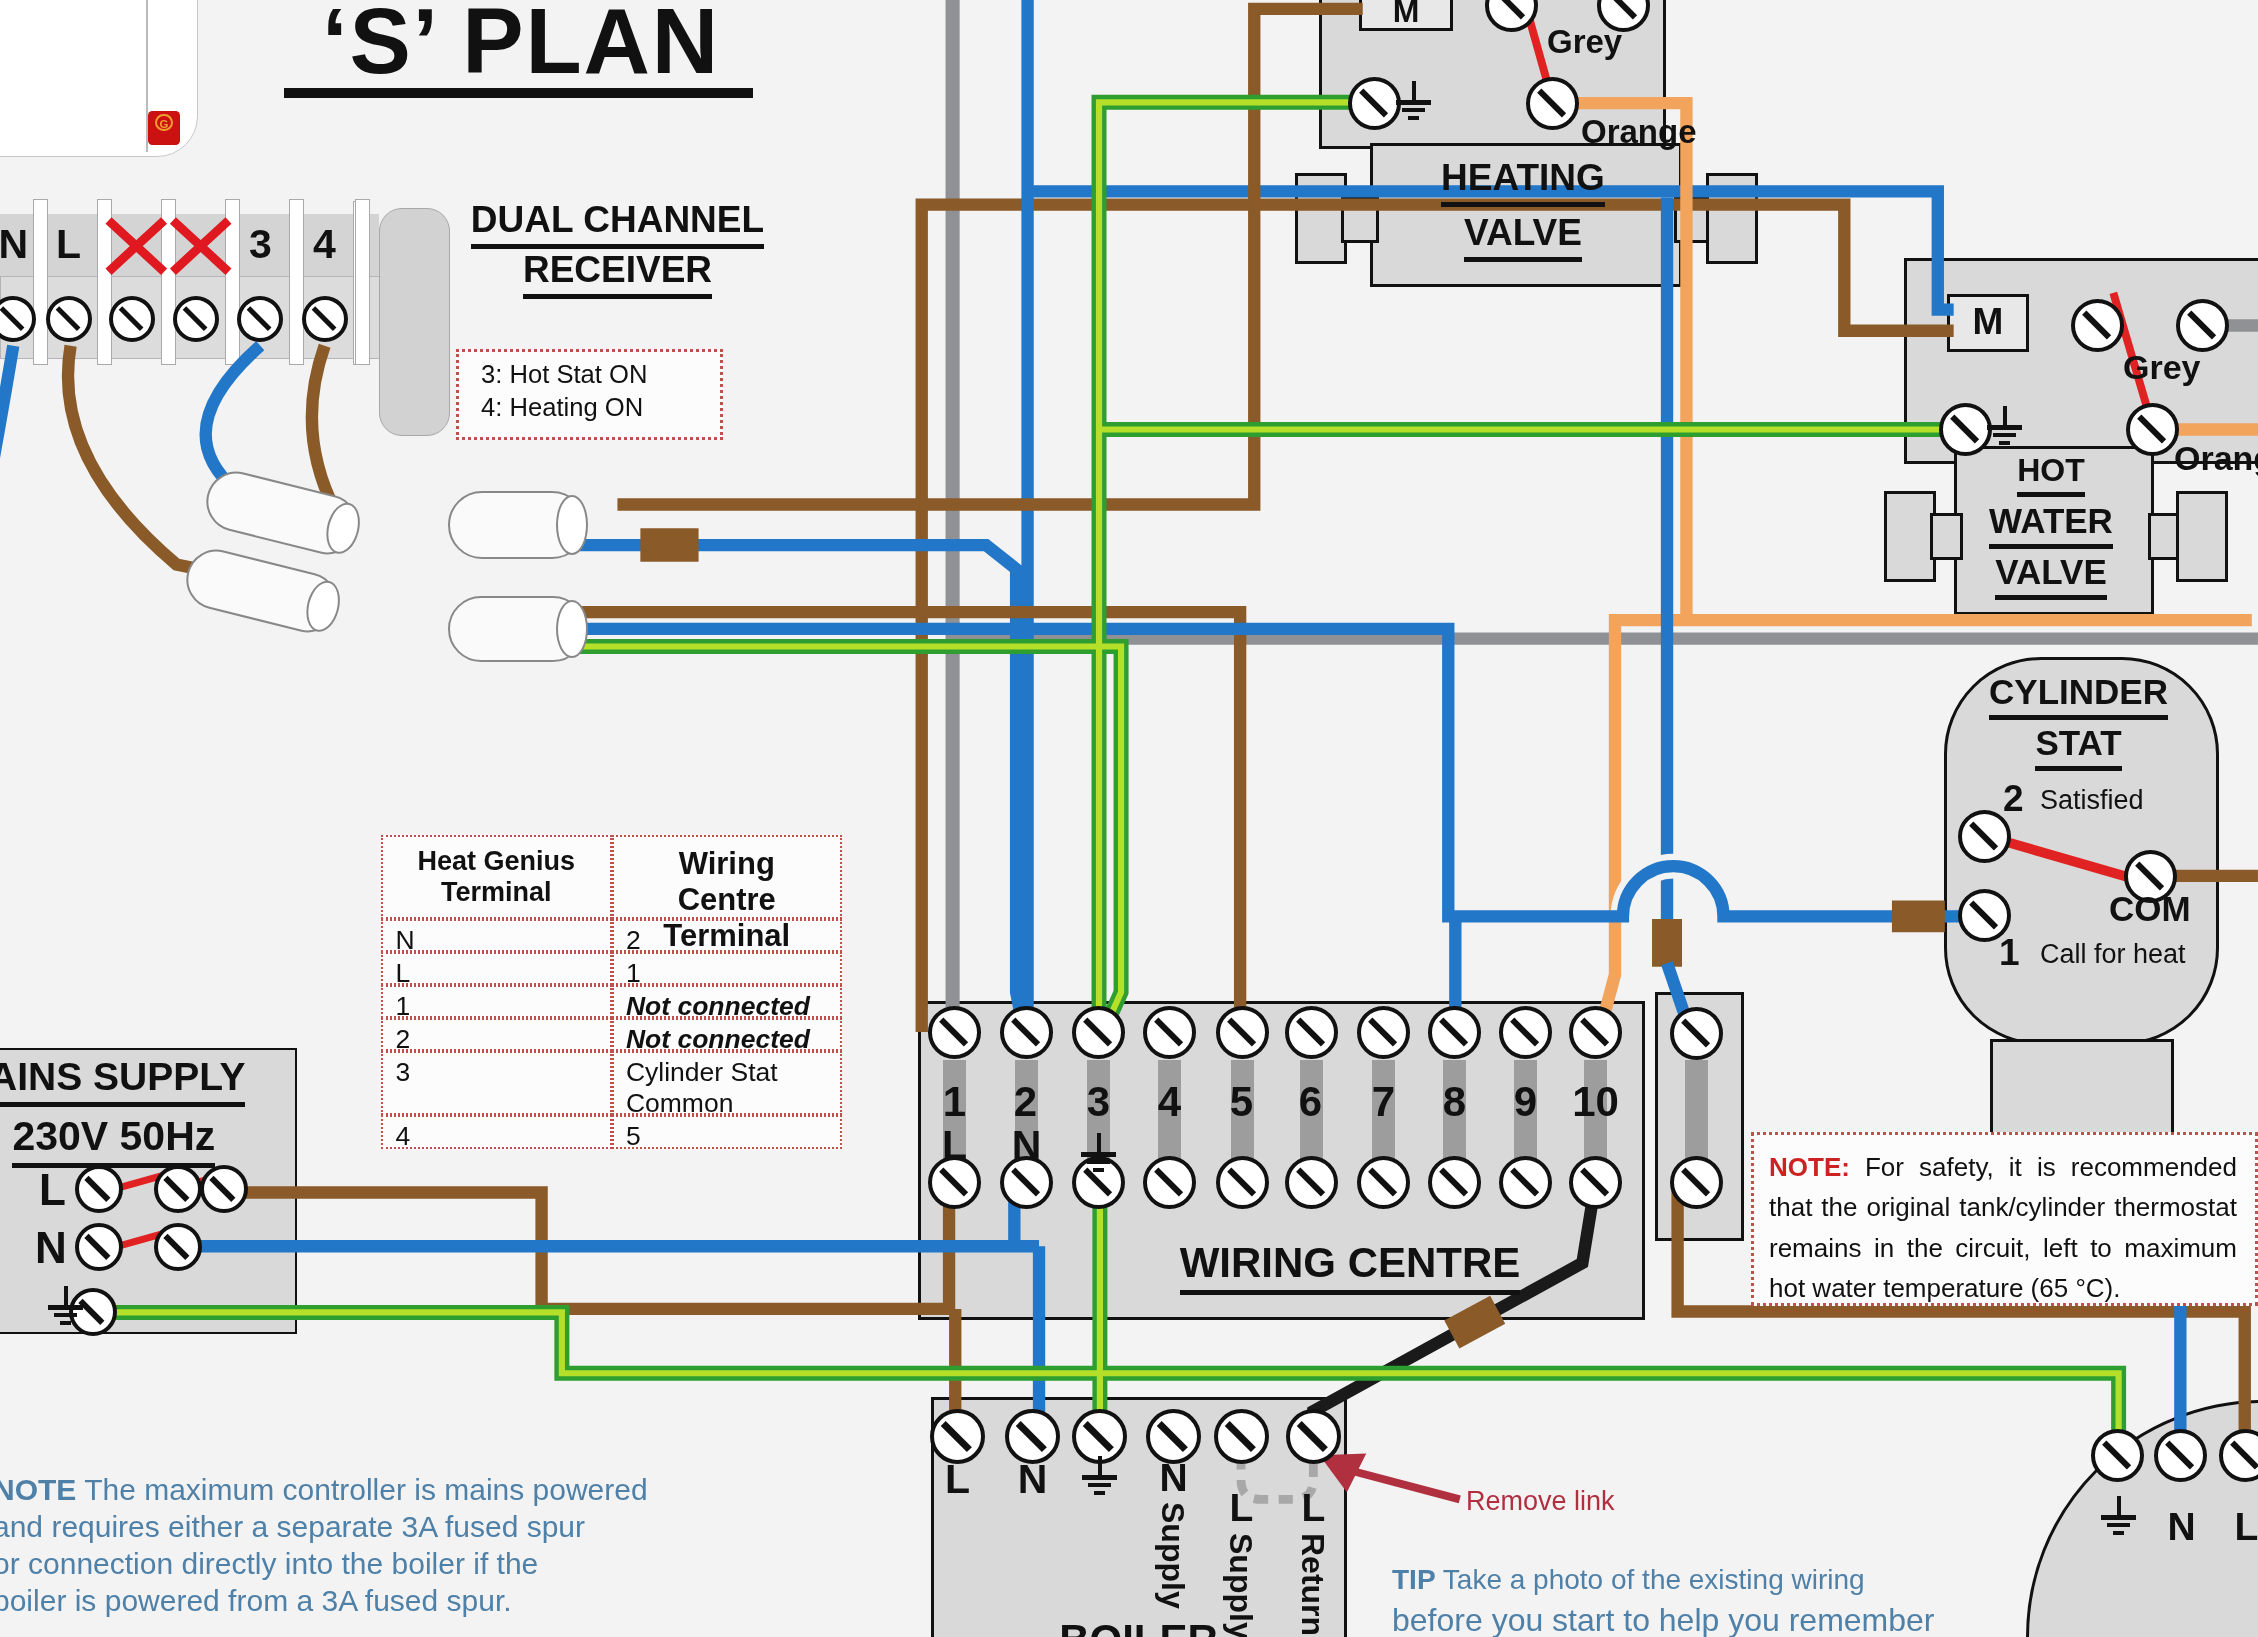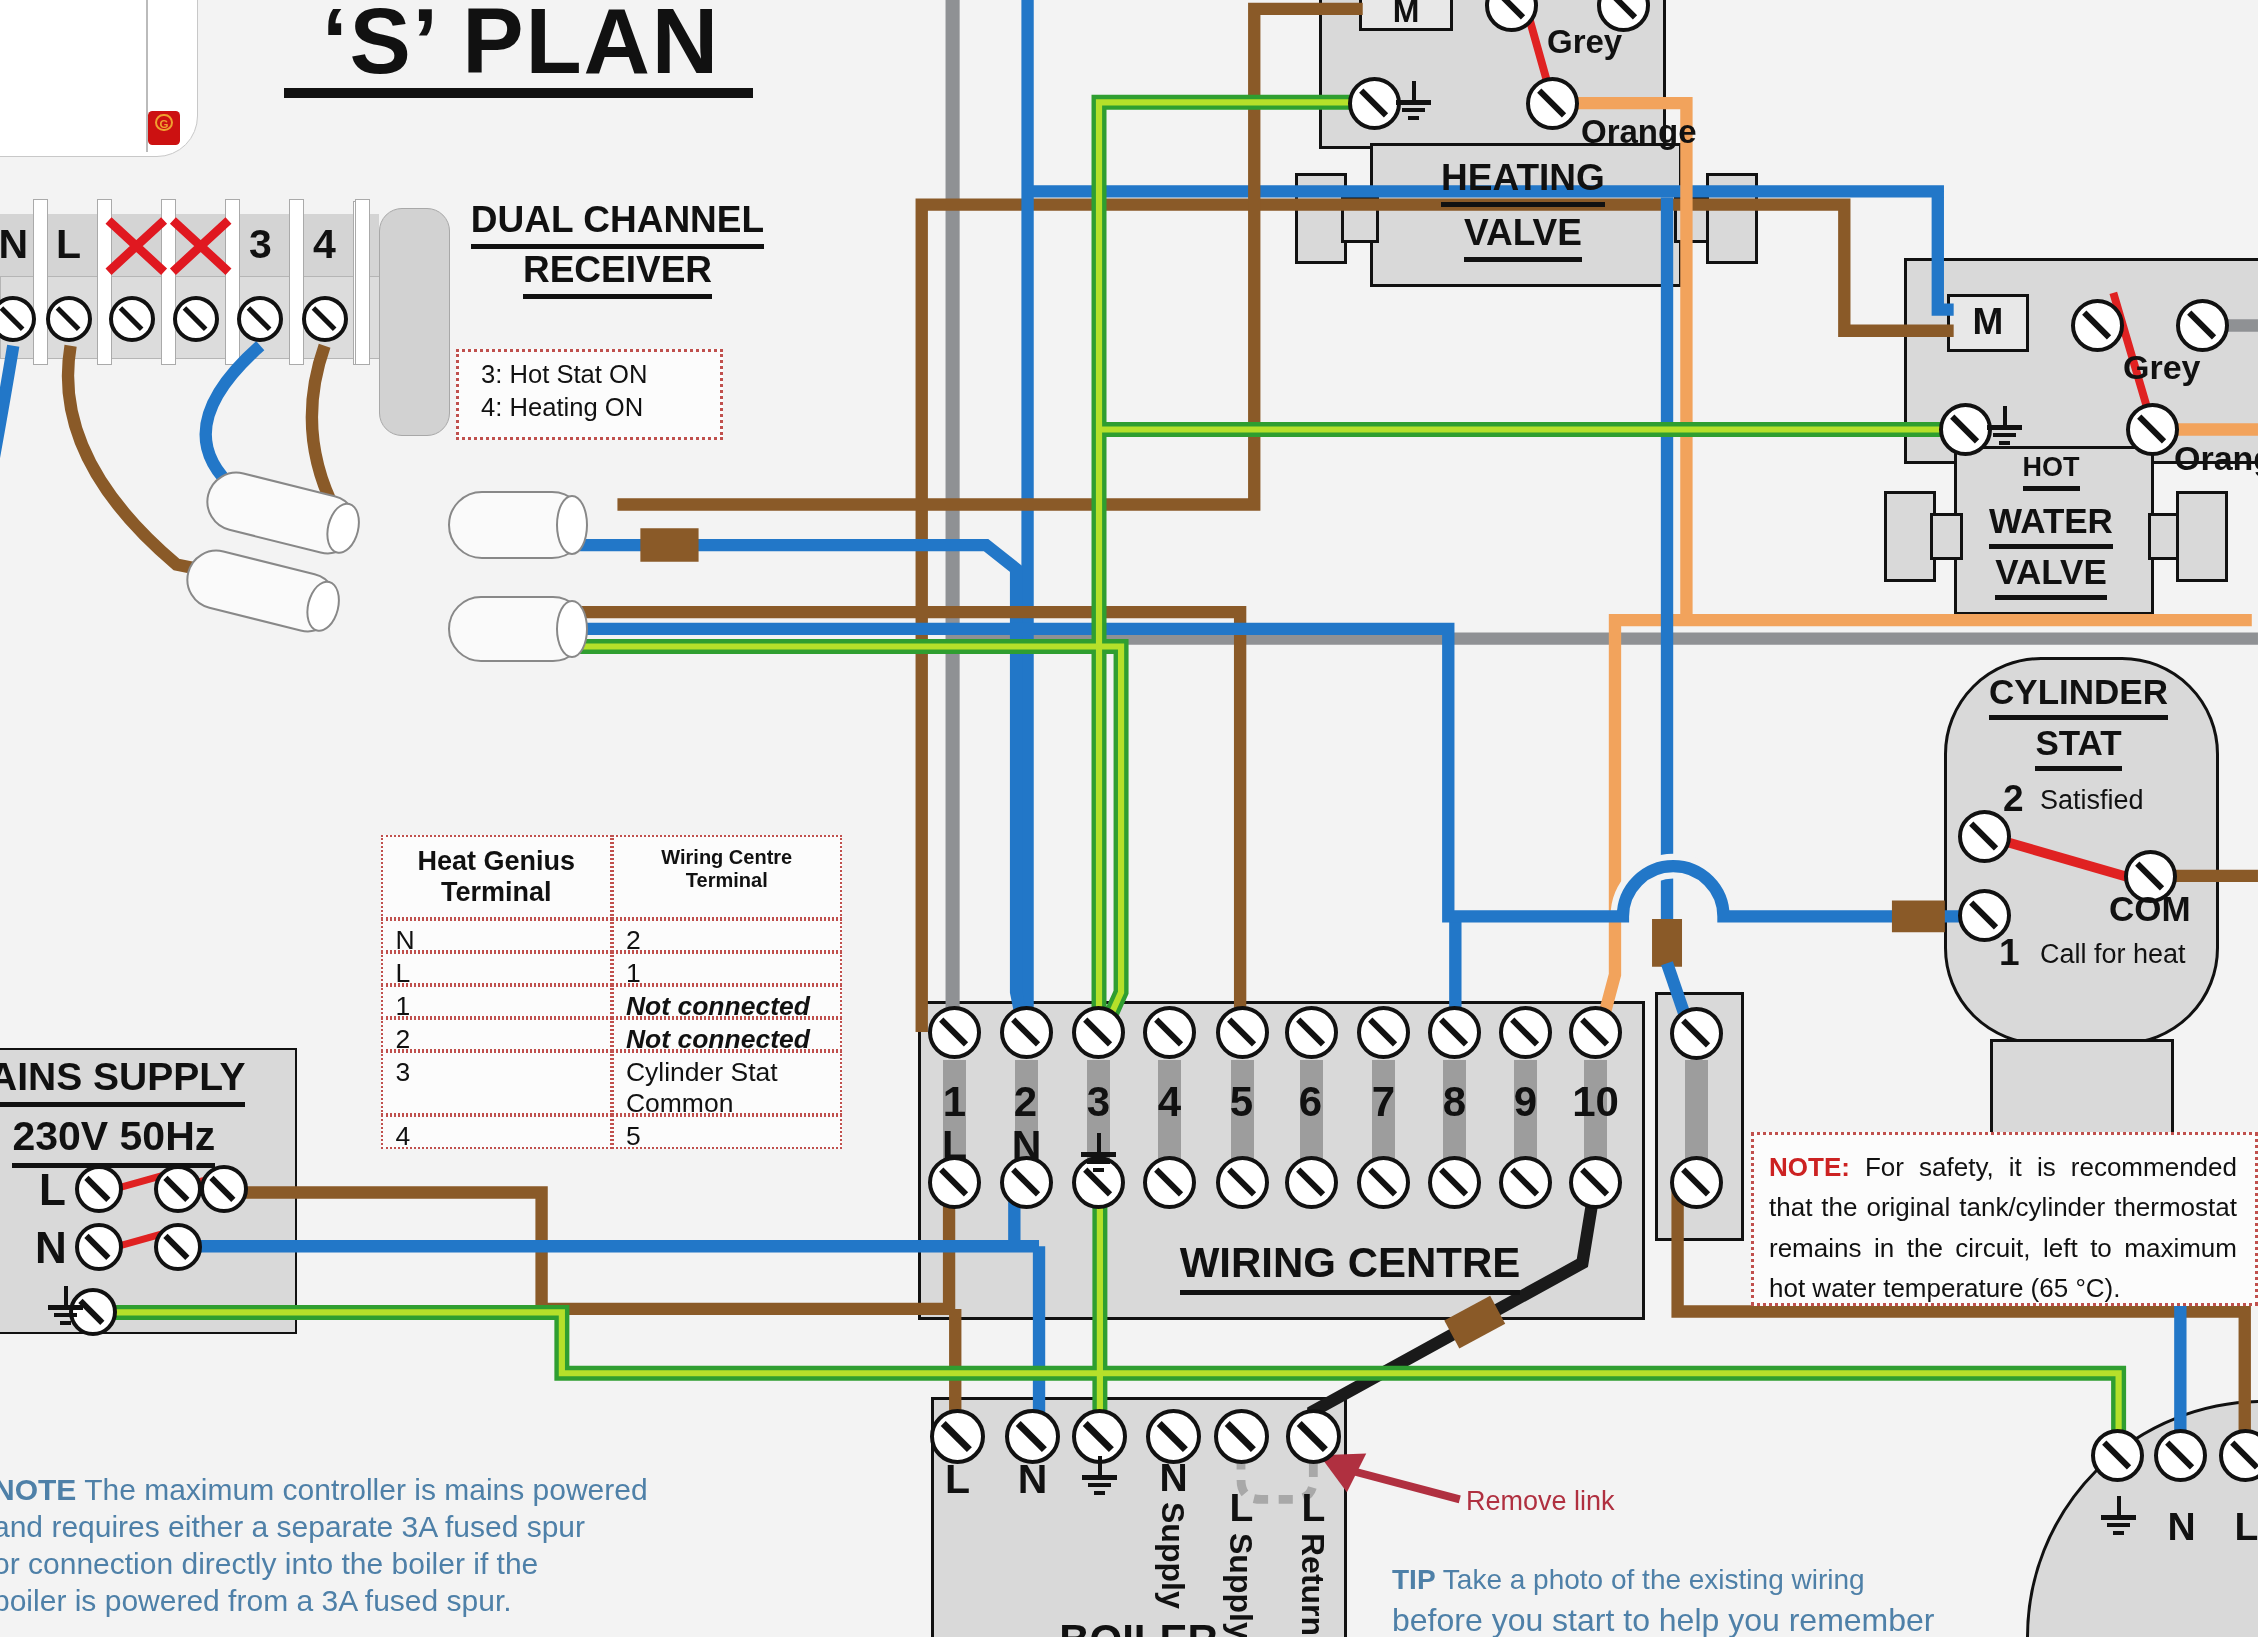--- a/index.html
+++ b/index.html
@@ -56,21 +56,21 @@
   <div class="lbl" style="left:481px;top:393px;font-size:25.6px">4: Heating ON</div>
 
   <div class="sleeve" style="left:205px;top:483px;width:150px;height:56px;transform:rotate(14deg)"></div>
   <div class="sleeve" style="left:185px;top:561px;width:150px;height:56px;transform:rotate(14deg)"></div>
   <div class="sleeve" style="left:448px;top:491px;width:134px;height:64px"></div>
   <div class="sleeve" style="left:448px;top:596px;width:134px;height:62px"></div>
 
   <div id="tableWrap">
       <div style="display: flex;">
         <div class="cell b ctr" style="width: 50%; height: 84px; font-size: 27px; padding-top: 8.8px;">Heat Genius Terminal</div>
-        <div class="cell b ctr" style="width: 50%; height: 84px; font-size: 20px; padding-top: 8.8px;">Wiring Centre Terminal</div>
+        <div class="cell b ctr" style="width: 50%; height: 84px; font-size: 31px; padding-top: 8.8px;">Wiring Centre Terminal</div>
       </div>
       <div style="display: flex;">
         <div class="cell" style="width: 50%; height: 33px;">N</div>
         <div class="cell" style="width: 50%; height: 33px;">2</div>
       </div>
       <div style="display: flex;">
         <div class="cell" style="width: 50%; height: 33px;">L</div>
         <div class="cell" style="width: 50%; height: 33px;">1</div>
       </div>
       <div style="display: flex;">
@@ -105,21 +105,21 @@
 
   <div class="box" style="left:1904px;top:258px;width:362px;height:200px"></div>
   <div class="box" style="left:1954px;top:446px;width:194px;height:163px"></div>
   <div class="box" style="left:1884px;top:491px;width:46px;height:85px"></div>
   <div class="box" style="left:1930px;top:513px;width:26.5px;height:41px"></div>
   <div class="box" style="left:2148px;top:513px;width:28px;height:41px"></div>
   <div class="box" style="left:2176px;top:491px;width:46px;height:85px"></div>
   <div class="abs b ctr" style="left:1947px;top:294px;width:76px;height:52px;background:#e8e8e8;border:3.5px solid #111;font-size:37px;line-height:49px;z-index:8">M</div>
   <div class="lbl b" style="left:2123px;top:348px;font-size:34px">Grey</div>
   <div class="lbl b" style="left:2174px;top:439px;font-size:34px">Orange</div>
-  <div class="lbl b ctr" style="left:1954px;top:452px;width:194px;font-size:27px"><span class="ul">HOT</span></div>
+  <div class="lbl b ctr" style="left:1954px;top:452px;width:194px;font-size:32px"><span class="ul">HOT</span></div>
   <div class="lbl b ctr" style="left:1954px;top:501px;width:194px;font-size:35px"><span class="ul">WATER</span></div>
   <div class="lbl b ctr" style="left:1954px;top:552px;width:194px;font-size:35px"><span class="ul">VALVE</span></div>
 
   <div class="box" style="left:1944px;top:657px;width:269px;height:382px;border-radius:97px"></div>
   <div class="box" style="left:1990px;top:1039px;width:178px;height:95px"></div>
   <div class="lbl b ctr" style="left:1944px;top:672px;width:269px;font-size:35px"><span class="ul">CYLINDER</span></div>
   <div class="lbl b ctr" style="left:1944px;top:723px;width:269px;font-size:35px"><span class="ul">STAT</span></div>
   <div class="lbl b" style="left:2003px;top:778px;font-size:37px">2</div>
   <div class="lbl" style="left:2040px;top:785px;font-size:27px">Satisfied</div>
   <div class="lbl b" style="left:2109px;top:889px;font-size:35px">COM</div>

